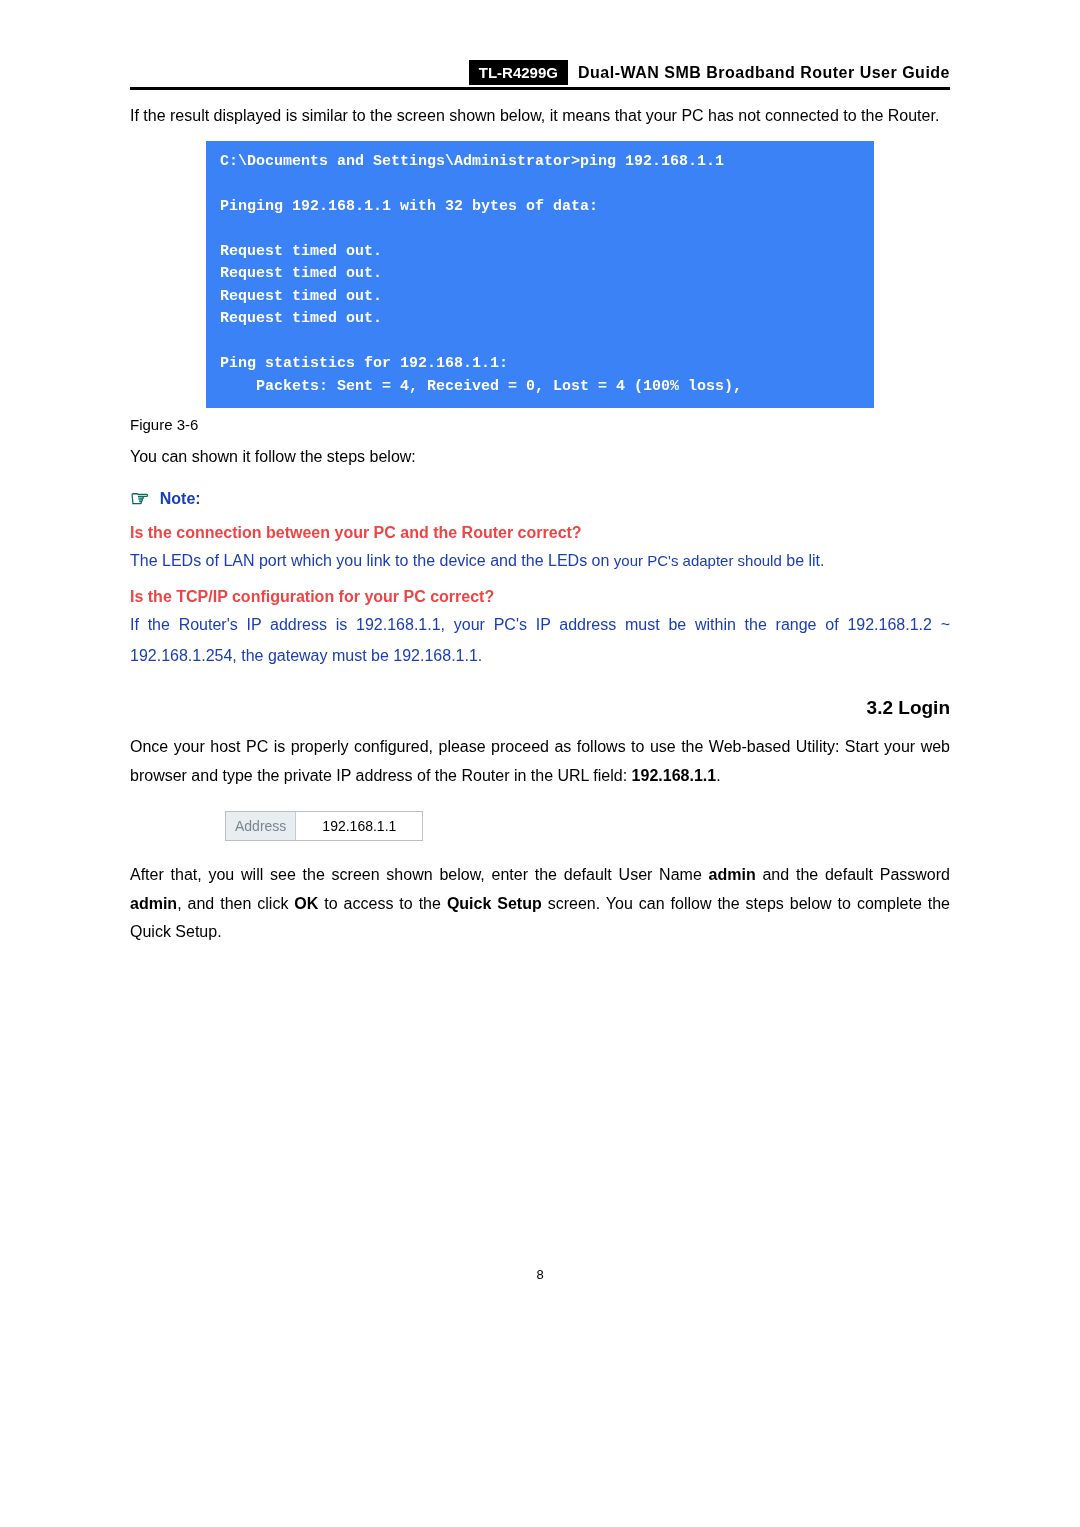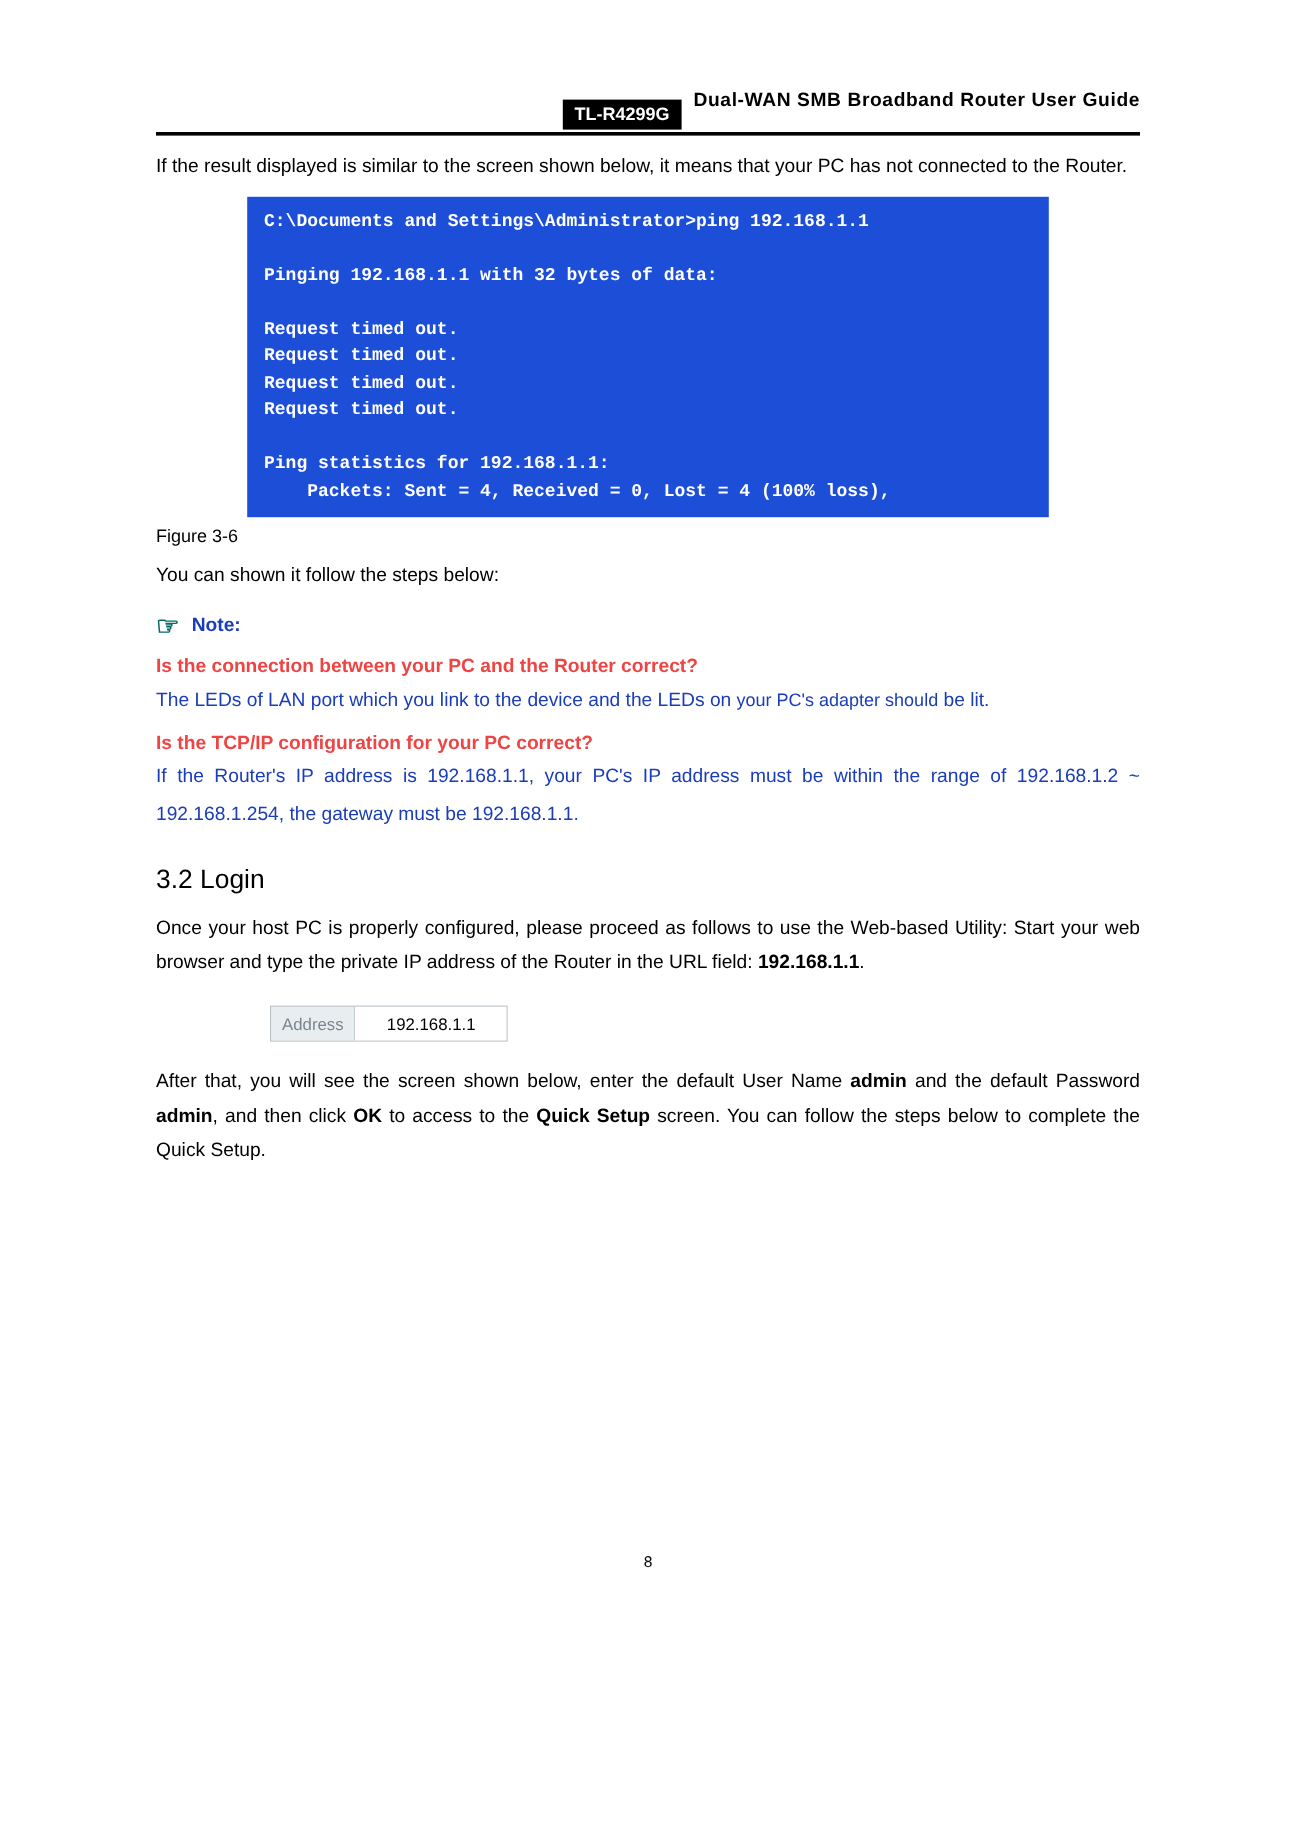--- a/index.html
+++ b/index.html
@@ -20,37 +20,36 @@
     padding-bottom: 2px;
     margin-bottom: 12px;
   }
   .model-box {
     background: #000;
     color: #fff;
     font-weight: bold;
     font-size: 15px;
     padding: 4px 10px;
     margin-right: 10px;
-    margin-top: 23px;
   }
   .guide-title {
     color: #000;
     font-weight: bold;
     font-size: 16px;
     letter-spacing: 0.5px;
   }
   .body-text {
     font-size: 16px;
     color: #000;
     line-height: 1.8;
     text-align: justify;
     margin: 10px 0;
   }
   .cmd-block {
-    background: #1d4ed8;
+    background: #3b82f6;
     color: #fff;
     font-family: "Courier New", monospace;
     font-weight: bold;
     font-size: 15px;
     padding: 10px 14px;
     margin: 10px auto 8px auto;
     width: 640px;
     line-height: 1.5;
     white-space: pre;
   }
@@ -86,23 +85,24 @@
     font-size: 16px;
     line-height: 1.9;
     text-align: justify;
   }
   .small-blue {
     color: #1a3db8;
     font-size: 15px;
   }
   .section-heading {
     color: #000;
-    font-weight: normal;
-    font-size: 22px;
+    font-weight: bold;
+    font-size: 19px;
     margin: 26px 0 14px 0;
+    text-align: right;
   }
   .addr-box {
     display: inline-flex;
     border: 1px solid #b8c0c6;
     margin: 10px 0 10px 95px;
     font-size: 14px;
     box-shadow: 0 0 0 1px #e4e9ec inset;
   }
   .addr-label {
     background: #e8edf0;

